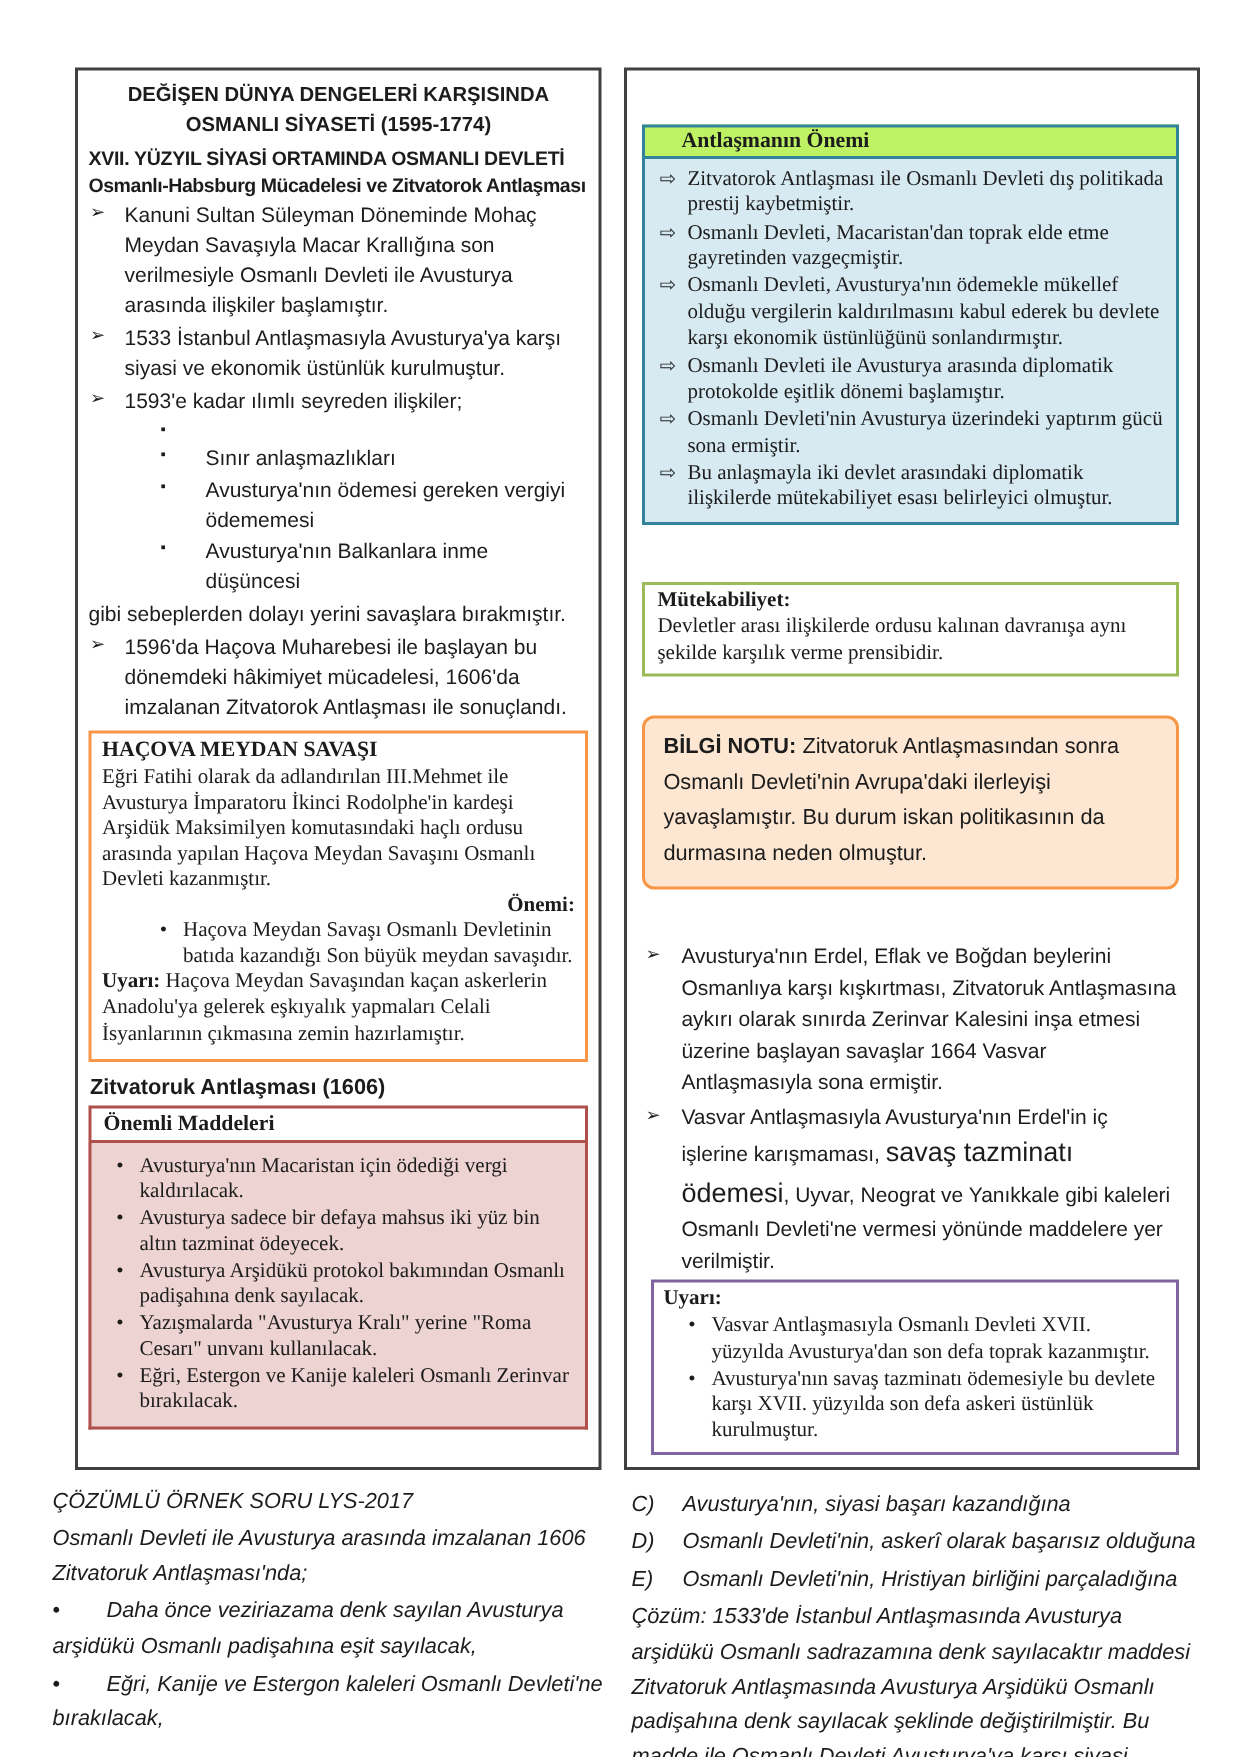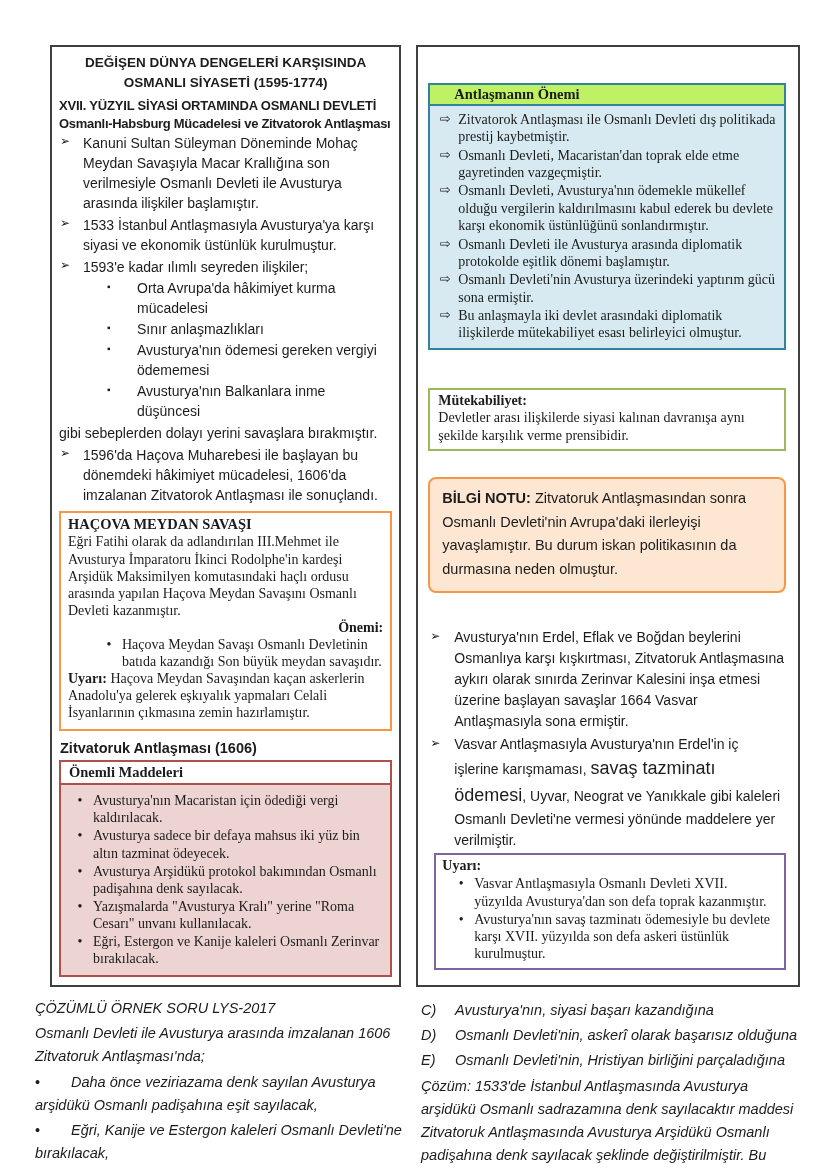--- a/index.html
+++ b/index.html
@@ -117,21 +117,20 @@
         <span class="blt">➢</span>
         <span>1533 İstanbul Antlaşmasıyla Avusturya'ya karşı siyasi ve ekonomik üstünlük kurulmuştur.</span>
       </div>
       <div class="li">
         <span class="blt">➢</span>
         <span>1593'e kadar ılımlı seyreden ilişkiler;</span>
       </div>
 
       <div class="sub">
         <span class="blt">▪</span>
-        <span>Orta Avrupa'da hâkimiyet kurma mücadelesi</span>
       </div>
       <div class="sub">
         <span class="blt">▪</span>
         <span>Sınır anlaşmazlıkları</span>
       </div>
       <div class="sub">
         <span class="blt">▪</span>
         <span>Avusturya'nın ödemesi gereken vergiyi ödememesi</span>
       </div>
       <div class="sub">
@@ -213,21 +212,21 @@
           </div>
           <div class="arrli">
             <span class="blt">⇨</span>
             <span>Bu anlaşmayla iki devlet arasındaki diplomatik ilişkilerde mütekabiliyet esası belirleyici olmuştur.</span>
           </div>
         </div>
       </div>
 
       <div class="box-green">
         <span class="lbl">Mütekabiliyet:</span>
-        <span>Devletler arası ilişkilerde siyasi kalınan davranışa aynı şekilde karşılık verme prensibidir.</span>
+        <span>Devletler arası ilişkilerde ordusu kalınan davranışa aynı şekilde karşılık verme prensibidir.</span>
       </div>
 
       <div class="box-bilgi">
         <span class="lbl">BİLGİ NOTU:</span><span> Zitvatoruk Antlaşmasından sonra Osmanlı Devleti'nin Avrupa'daki ilerleyişi yavaşlamıştır. Bu durum iskan politikasının da durmasına neden olmuştur.</span>
       </div>
 
       <div class="rpars">
         <div class="rli">
           <span class="blt">➢</span>
           <span>Avusturya'nın Erdel, Eflak ve Boğdan beylerini Osmanlıya karşı kışkırtması, Zitvatoruk Antlaşmasına aykırı olarak sınırda Zerinvar Kalesini inşa etmesi üzerine  başlayan savaşlar 1664 Vasvar Antlaşmasıyla sona ermiştir.</span>

